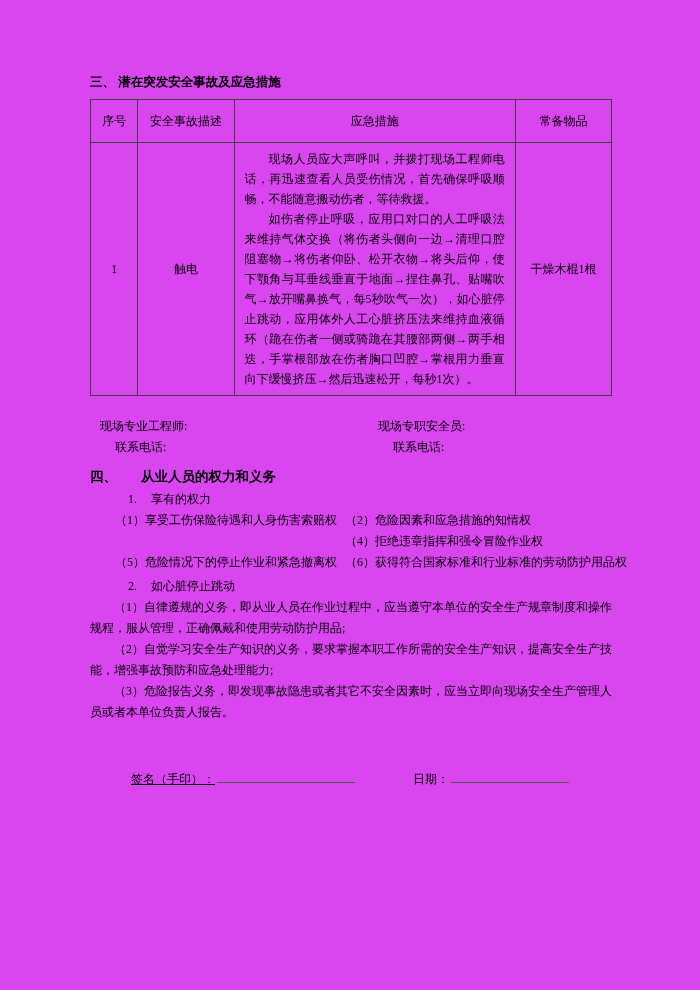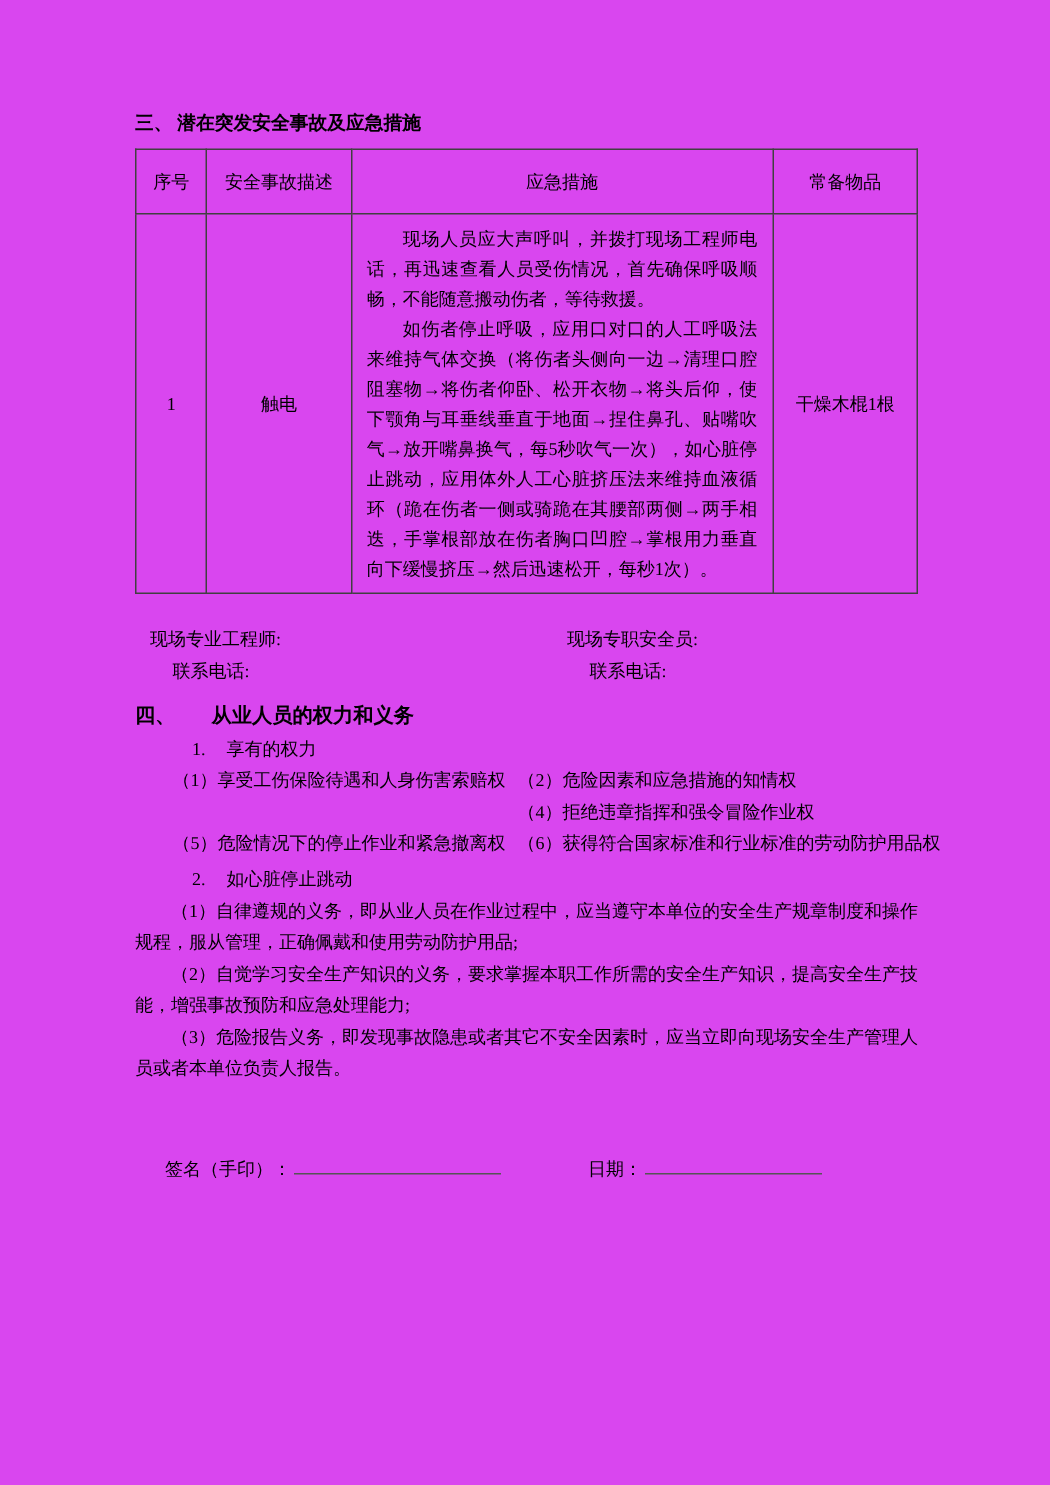--- a/index.html
+++ b/index.html
@@ -52,21 +52,21 @@
   .commitment {
     margin: 48px 0 0 0;
     font-weight: bold;
     font-size: 12.5px;
     text-indent: 2.8em;
     text-align: justify;
     line-height: 22px;
   }
 
   .signature-row { margin-top: 45px; position: relative; height: 22px; line-height: 22px; }
-  .sig-label { margin-left: 20px; }
+  .sig-label { margin-left: 41px; text-decoration: underline; }
   .sig-line {
     display: inline-block;
     width: 138px;
     height: 14px;
     border-bottom: 1px solid #555555;
     vertical-align: baseline;
     margin-left: 2px;
   }
   .date-label { margin-left: 58px; }
   .sig-line.date { width: 118px; }

